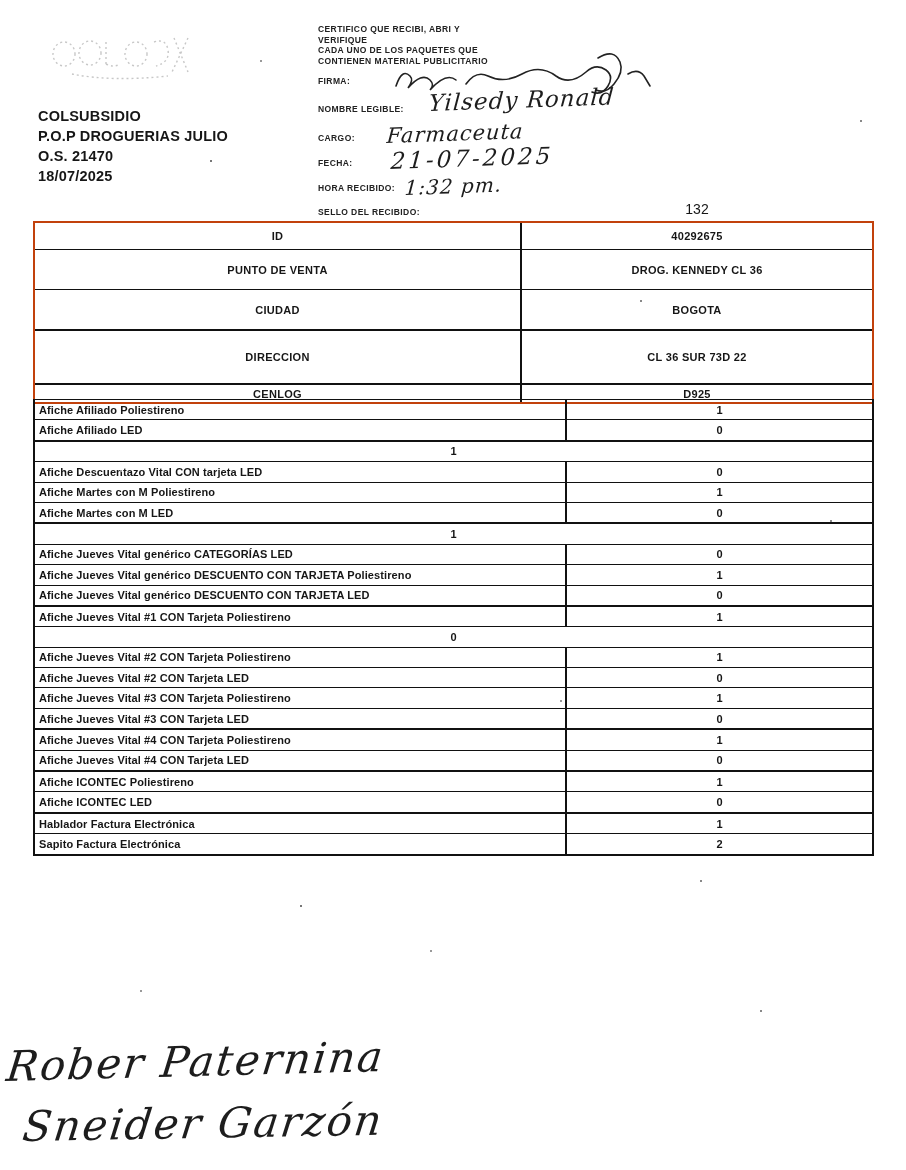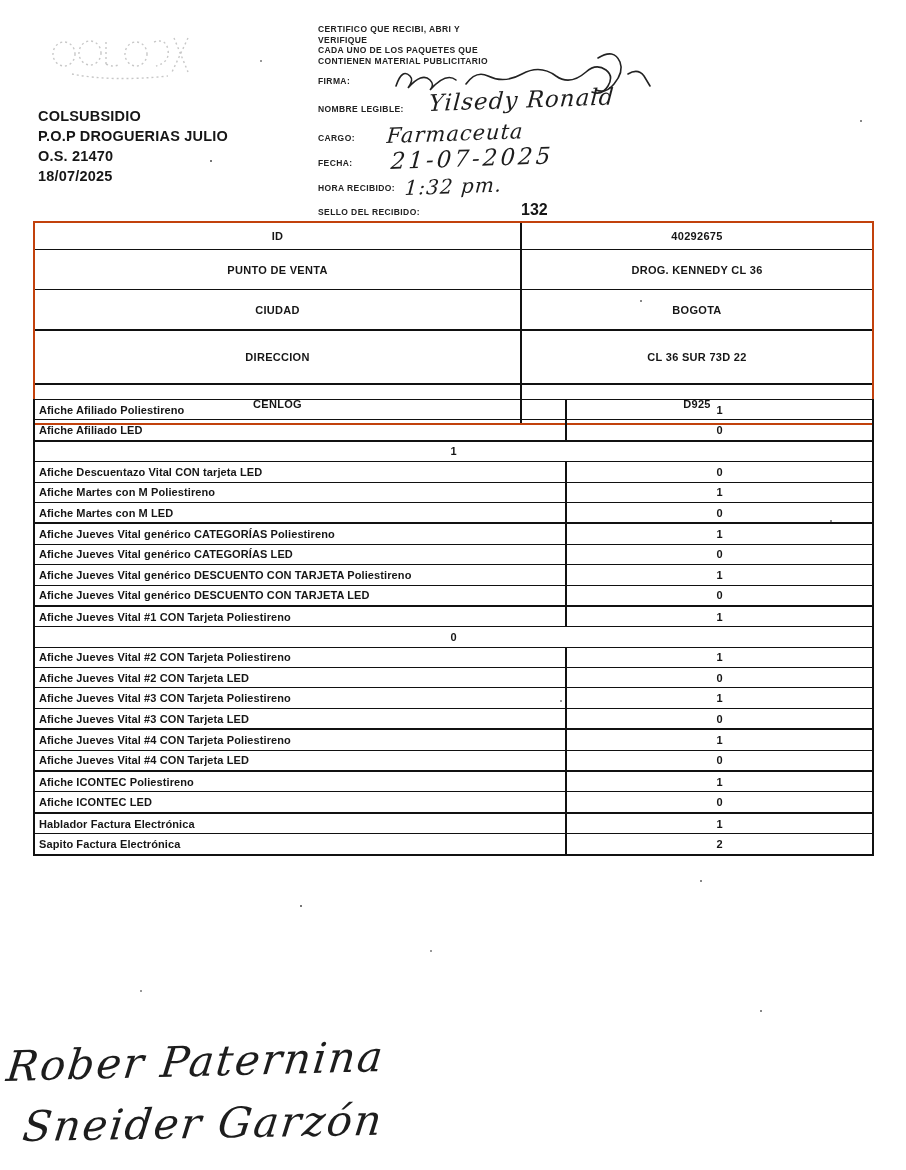--- a/index.html
+++ b/index.html
@@ -28,27 +28,27 @@
     position:absolute; font-family:"DejaVu Serif", serif; font-style:italic;
     color:#1d1d1d; white-space:nowrap; transform:rotate(-2deg) skewX(-6deg);
     transform-origin:left bottom; letter-spacing:1px;
   }
   .hw-nombre { left:428px; top:90px;  font-size:23px; }
   .hw-cargo  { left:386px; top:124px; font-size:21px; }
   .hw-fecha  { left:390px; top:148px; font-size:23px; letter-spacing:3px; }
   .hw-hora   { left:404px; top:176px; font-size:20px; }
   .sig { position:absolute; left:388px; top:44px; }
   
-  .sheet-no { position:absolute; left:521px; top:201px; width:352px; font-weight:bold; font-size:16px; }
+  .sheet-no { position:absolute; left:521px; top:201px; width:352px; text-align:center; font-weight:normal; font-size:14px; }
   
   .si-table { position:absolute; left:33px; top:221px; width:841px; border:2px solid #c2410c; box-sizing:border-box; }
   .si-row { display:flex; border-bottom:1px solid #111; }
   .si-row:last-child { border-bottom:none; }
   .si-r0 { height:26px; } .si-r1 { height:39px; } .si-r2 { height:39px; border-bottom-width:2px; }
-  .si-r3 { height:52px; border-bottom-width:2px; } .si-r4 { height:38px; }
+  .si-r3 { height:52px; border-bottom-width:2px; } .si-r4 { height:17px; }
   .si-label, .si-value {
     display:flex; align-items:center; justify-content:center;
     font-size:11px; font-weight:bold; letter-spacing:.3px; box-sizing:border-box;
   }
   .si-label { width:487px; border-right:2px solid #111; }
   .si-value { flex:1; }
   
   .it-table { position:absolute; left:33px; top:399px; width:841px; border:2px solid #111; border-top-width:1px; box-sizing:border-box; }
   .it-row { display:flex; height:19.4px; border-bottom:1px solid #111; }
   .it-row.thick { border-bottom-width:2px; }
@@ -167,21 +167,20 @@
       </div>
       <div class="it-row">
         <div class="it-name">Afiche Martes con M Poliestireno</div>
         <div class="it-qty">1</div>
       </div>
       <div class="it-row thick">
         <div class="it-name">Afiche Martes con M LED</div>
         <div class="it-qty">0</div>
       </div>
       <div class="it-row">
-        <div class="it-name">Afiche Jueves Vital genérico CATEGORÍAS Poliestireno</div>
         <div class="it-qty">1</div>
       </div>
       <div class="it-row">
         <div class="it-name">Afiche Jueves Vital genérico CATEGORÍAS LED</div>
         <div class="it-qty">0</div>
       </div>
       <div class="it-row">
         <div class="it-name">Afiche Jueves Vital genérico DESCUENTO CON TARJETA Poliestireno</div>
         <div class="it-qty">1</div>
       </div>

